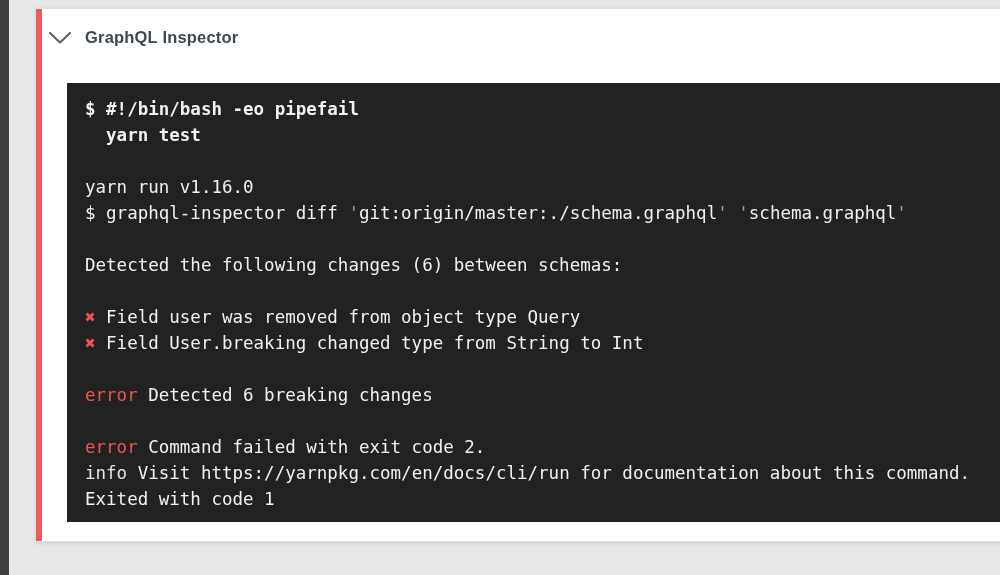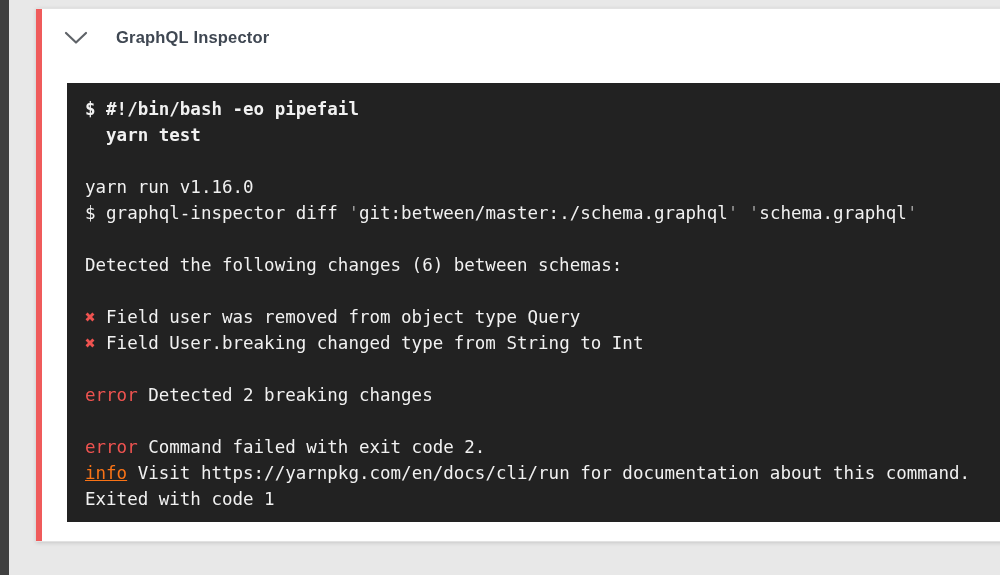--- a/index.html
+++ b/index.html
@@ -36,25 +36,25 @@
   .accent {
     position: absolute;
     left: 0;
     top: 0;
     width: 6px;
     height: 100%;
     background: #ef5b5b;
   }
   .card-header {
     position: absolute;
-    left: 28px;
+    left: 12px;
     top: 19px;
     display: flex;
     align-items: center;
-    gap: 28px;
+    gap: 13px;
   }
   .chevron {
     display: inline-flex;
     align-items: center;
     cursor: pointer;
   }
   .card-title {
     font-weight: 700;
     font-size: 16.5px;
     color: #3f4752;
@@ -97,26 +97,26 @@
       </svg>
     </span>
     <span class="card-title">GraphQL Inspector</span>
   </div>
 
   <div class="terminal" style="background: rgb(34, 34, 34); color: rgb(241, 241, 241);">
       <div class="term-line bold"><span>$ #!/bin/bash -eo pipefail</span></div>
       <div class="term-line bold"><span>  yarn test</span></div>
       <div class="term-line">&nbsp;</div>
       <div class="term-line"><span>yarn run v1.16.0</span></div>
-      <div class="term-line"><span>$ graphql-inspector diff </span><span style="color: rgb(158, 158, 158);">'</span><span>git:between/master:./schema.graphql</span><span style="color: rgb(158, 158, 158);">'</span><span> </span><span style="color: rgb(158, 158, 158);">'</span><span>schema.graphql</span><span style="color: rgb(158, 158, 158);">'</span></div>
+      <div class="term-line"><span>$ graphql-inspector diff </span><span style="color: rgb(158, 158, 158);">'</span><span>git:origin/master:./schema.graphql</span><span style="color: rgb(158, 158, 158);">'</span><span> </span><span style="color: rgb(158, 158, 158);">'</span><span>schema.graphql</span><span style="color: rgb(158, 158, 158);">'</span></div>
       <div class="term-line">&nbsp;</div>
       <div class="term-line"><span>Detected the following changes (6) between schemas:</span></div>
       <div class="term-line">&nbsp;</div>
       <div class="term-line"><span style="color: rgb(239, 83, 80);">✖</span><span> Field user was removed from object type Query</span></div>
       <div class="term-line"><span style="color: rgb(239, 83, 80);">✖</span><span> Field User.breaking changed type from String to Int</span></div>
       <div class="term-line">&nbsp;</div>
-      <div class="term-line"><span style="color: rgb(239, 83, 80);">error</span><span> Detected 2 breaking changes</span></div>
+      <div class="term-line"><span style="color: rgb(239, 83, 80);">error</span><span> Detected 6 breaking changes</span></div>
       <div class="term-line">&nbsp;</div>
       <div class="term-line"><span style="color: rgb(239, 83, 80);">error</span><span> Command failed with exit code 2.</span></div>
-      <div class="term-line"><span style="color: #f97316; text-decoration: underline;">info</span><span> Visit https://yarnpkg.com/en/docs/cli/run for documentation about this command.</span></div>
+      <div class="term-line"><span style="color: #e5e5e5;">info</span><span> Visit https://yarnpkg.com/en/docs/cli/run for documentation about this command.</span></div>
       <div class="term-line"><span>Exited with code 1</span></div>
     </div>
 </div>
 
 </body></html>

